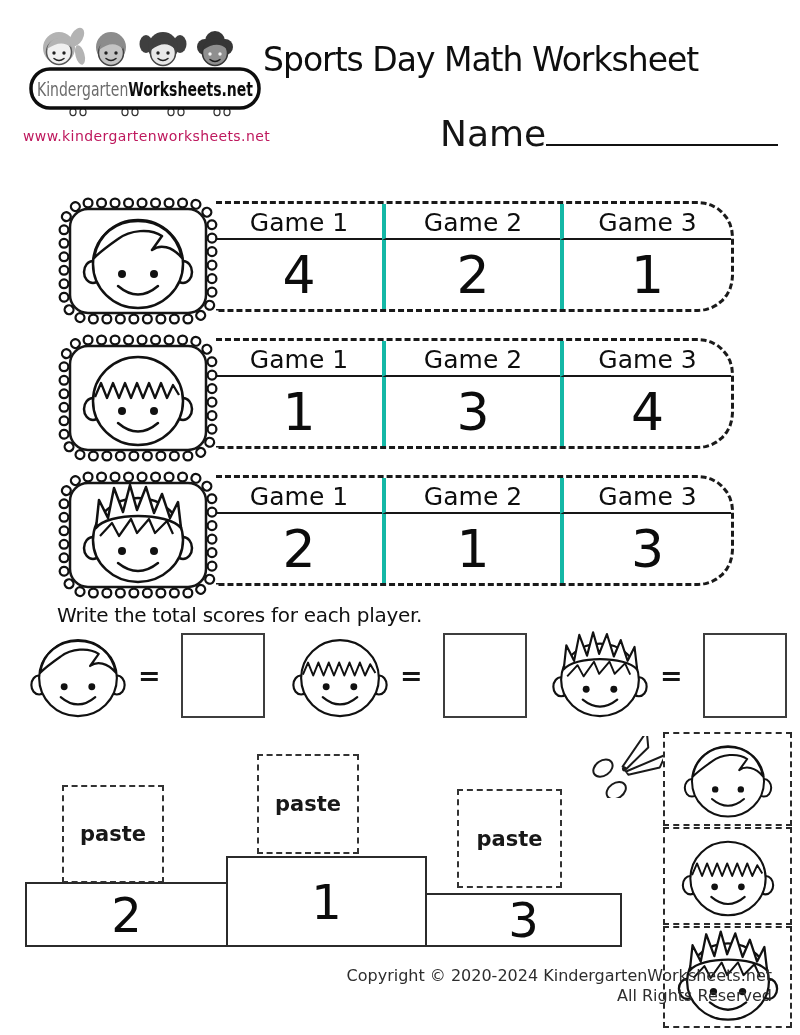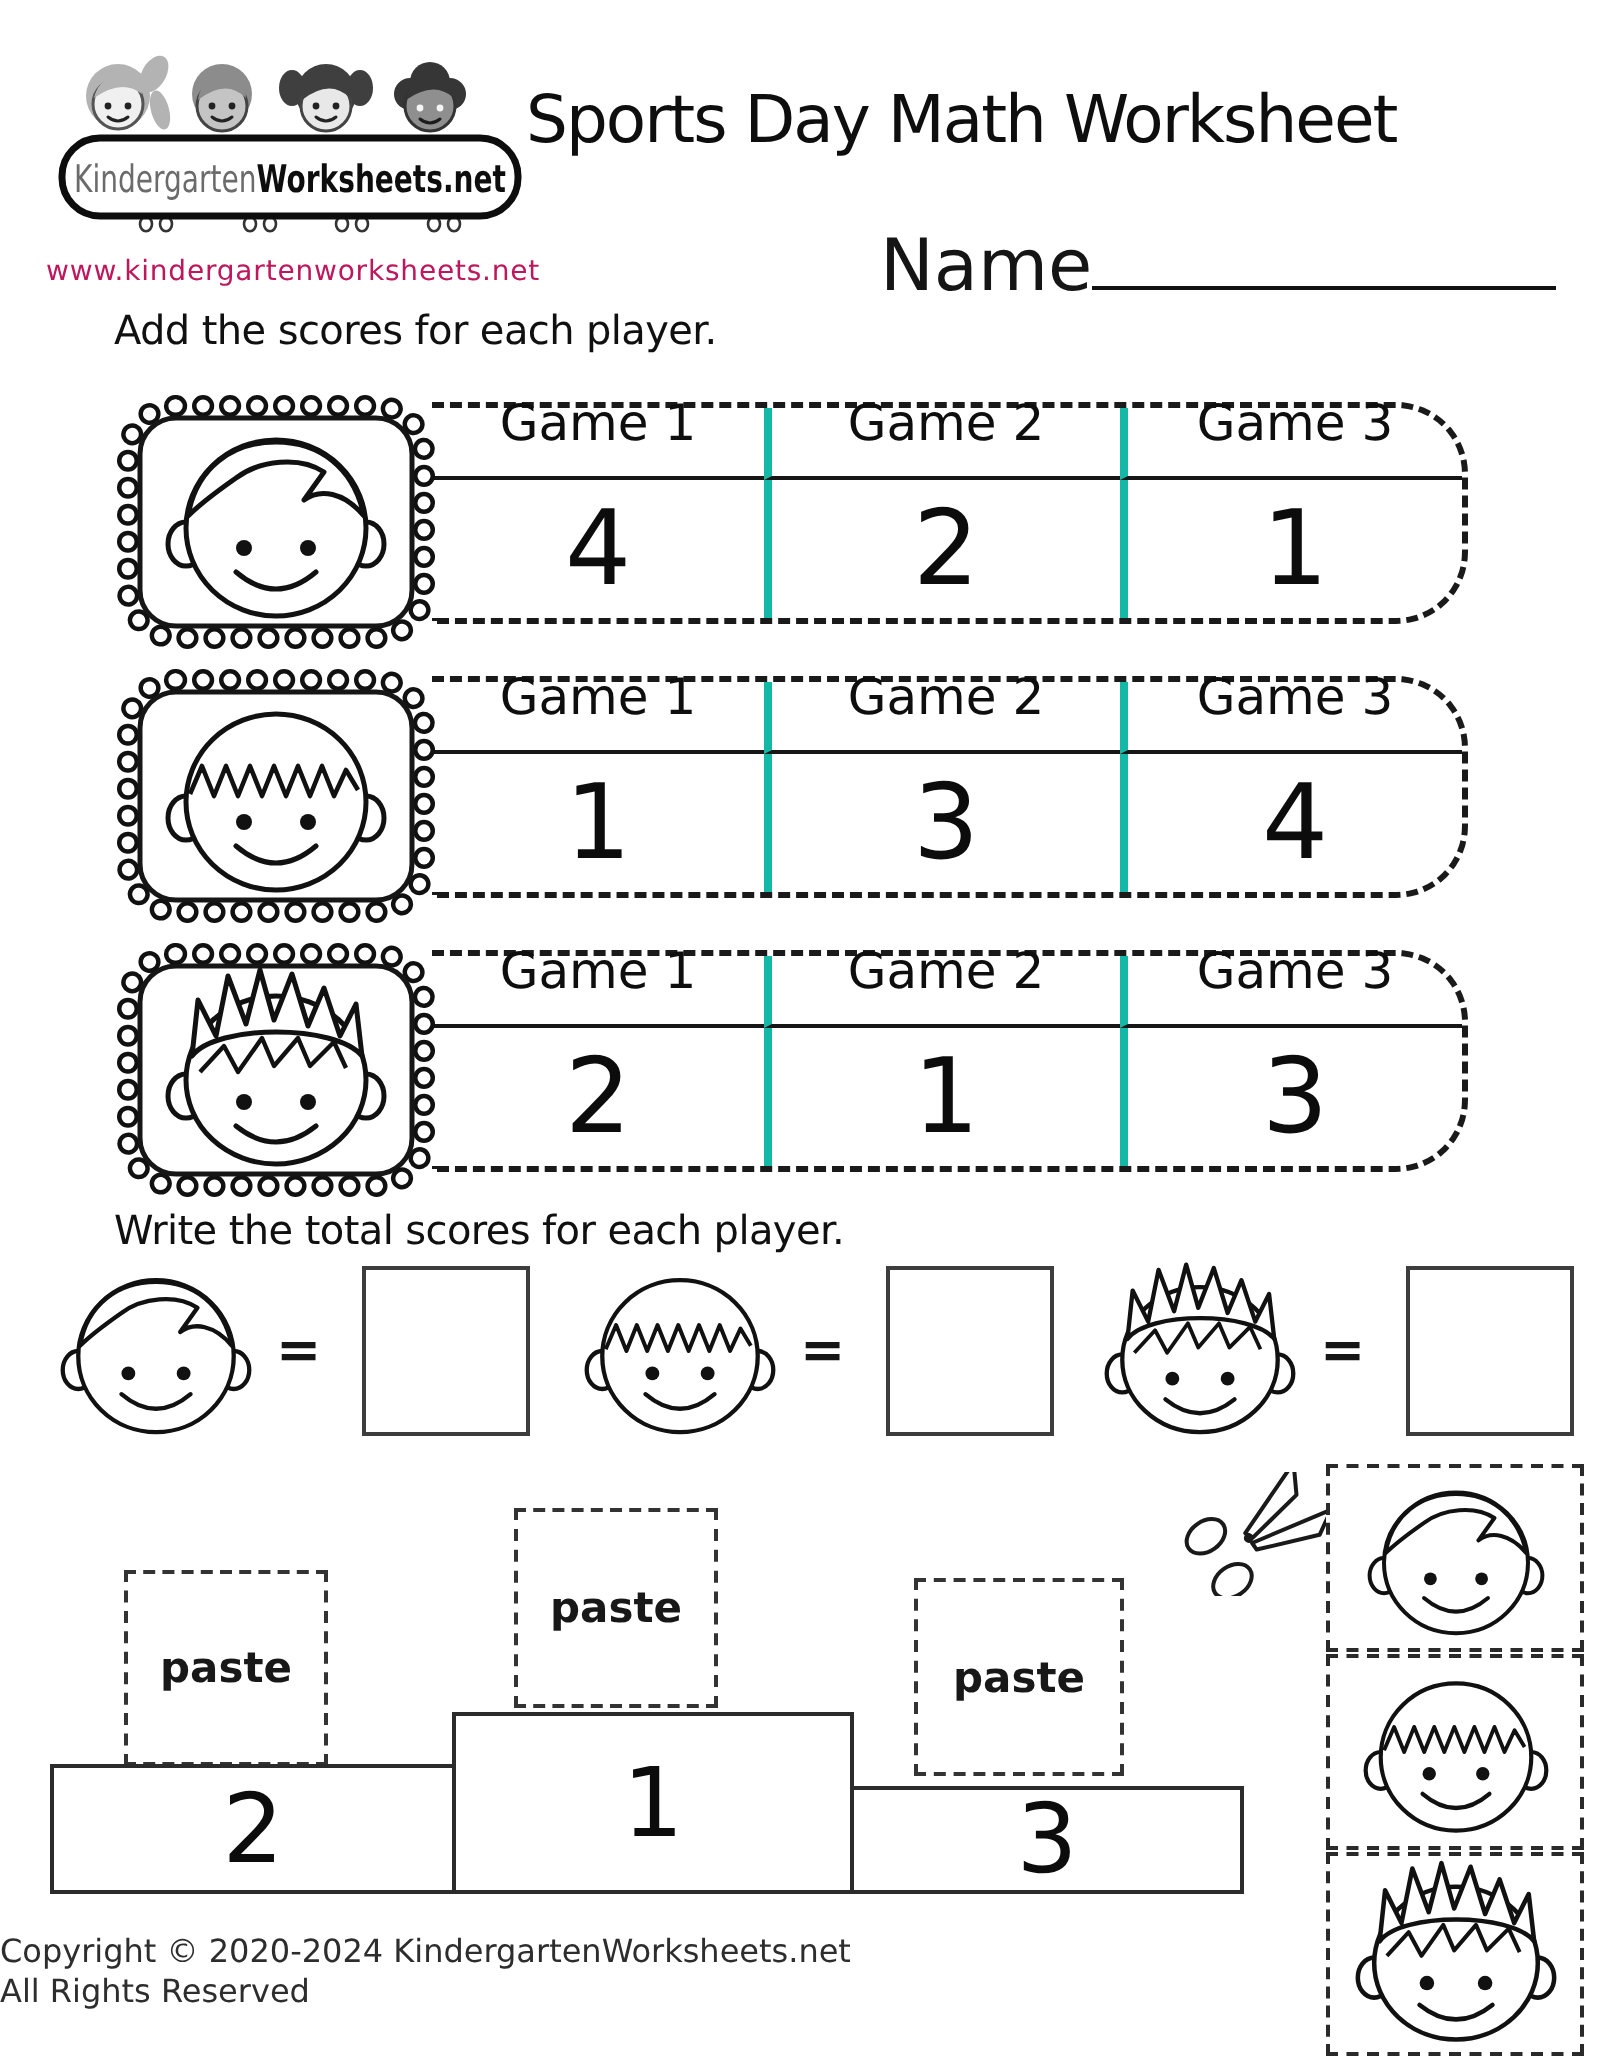--- a/index.html
+++ b/index.html
@@ -21,21 +21,21 @@
   
   .instruction{position:absolute;left:57px;font-size:20px;letter-spacing:-.3px;color:#101010;}
 
   
   .score-table{
     position:absolute;left:216px;width:518px;height:111px;box-sizing:border-box;
     border:3px dashed #1a1a1a;border-left:none;border-radius:0 36px 36px 0;background:#fff;
     display:grid;grid-template-columns:166px 178px 1fr;grid-template-rows:36px 1fr;
   }
   .st-head{display:flex;align-items:flex-end;justify-content:center;font-size:25px;
-    border-bottom:2.5px solid #161616;padding-bottom:12px;color:#0e0e0e;}
+    border-bottom:2.5px solid #161616;padding-bottom:1px;color:#0e0e0e;}
   .st-cell{display:flex;align-items:center;justify-content:center;font-size:52px;color:#0c0c0c;}
   .colb{border-left:4px solid #14b8a6;}
   .lace{position:absolute;left:54px;}
 
   
   .total-group{position:absolute;top:627px;display:flex;align-items:center;height:96px;}
   .equals{font-size:27px;font-weight:bold;margin:0 6px 0 8px;color:#161616;}
   .answer-box{width:84px;height:85px;border:2.5px solid #3d3d3d;background:#fff;margin-left:14px;box-sizing:border-box;}
 
   
@@ -43,21 +43,21 @@
   .paste-box{position:absolute;border:2px dashed #333;box-sizing:border-box;background:#fff;
     display:flex;align-items:center;justify-content:center;font-size:21px;color:#181818;font-weight:bold;}
   .podium-step{position:absolute;border:2.5px solid #2b2b2b;box-sizing:border-box;background:#fff;
     display:flex;align-items:center;justify-content:center;}
   .step-num{font-size:48px;color:#0c0c0c;}
   .cut-box{position:absolute;left:663px;width:129px;border:2.5px dashed #2a2a2a;box-sizing:border-box;
     background:#fff;display:flex;align-items:center;justify-content:center;overflow:hidden;}
   .scissors{position:absolute;left:588px;top:6px;}
 
   
-  .footer{position:absolute;left:0;top:966px;width:772px;text-align:left;
+  .footer{position:absolute;left:0;top:966px;width:772px;text-align:right;
     font-size:16px;color:#2d2d2d;line-height:1.25;}
 </style>
 </head>
 <body>
 
 <div class="page">
 
   <svg width="0" height="0" style="position:absolute" aria-hidden="true">
     <defs>
       <symbol id="face-a" viewBox="0 0 120 110">
@@ -151,21 +151,20 @@
 
   <div class="logo-url">www.kindergartenworksheets.net</div>
 
   <h1 class="page-title">Sports Day Math Worksheet</h1>
 
   <div class="name-row">
     <span class="name-label">Name</span>
     <span class="name-line"></span>
   </div>
 
-  <div class="instruction" style="top:153px">Add the scores for each player.</div>
 
   <div class="score-table" style="top:201px">
     <div class="st-head">Game 1</div>
     <div class="st-head colb">Game 2</div>
     <div class="st-head colb">Game 3</div>
     <div class="st-cell">4</div>
     <div class="st-cell colb">2</div>
     <div class="st-cell colb">1</div>
   </div>
 

